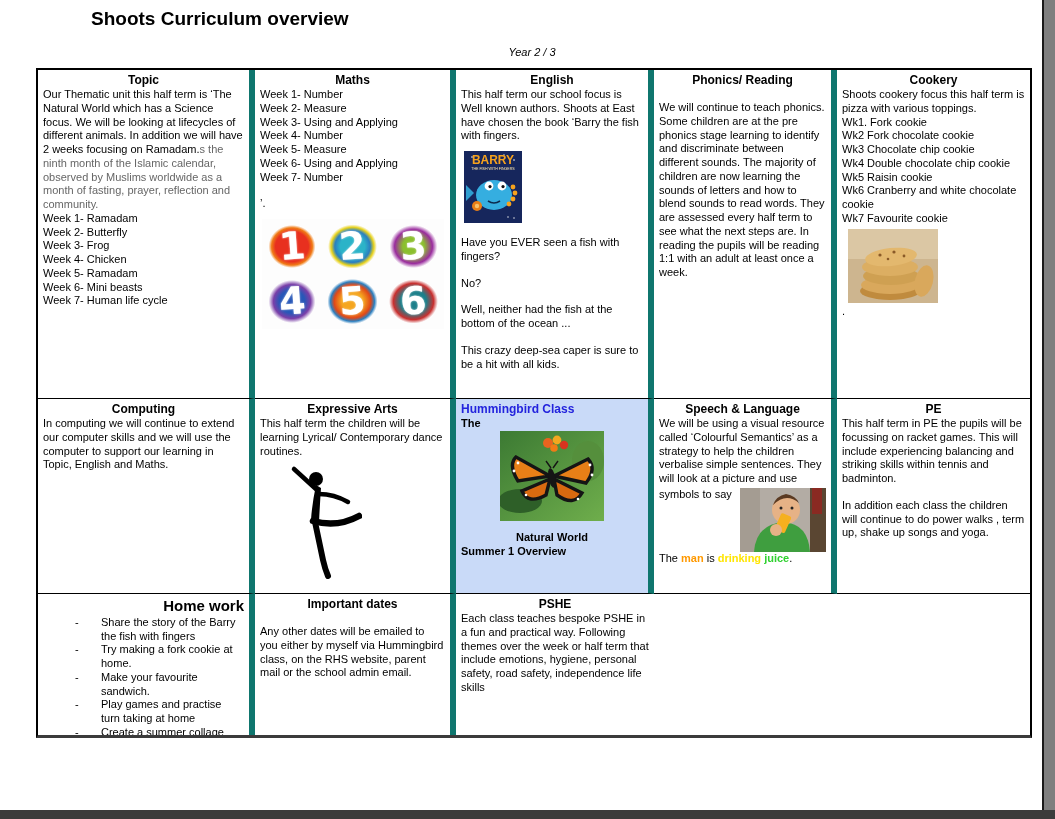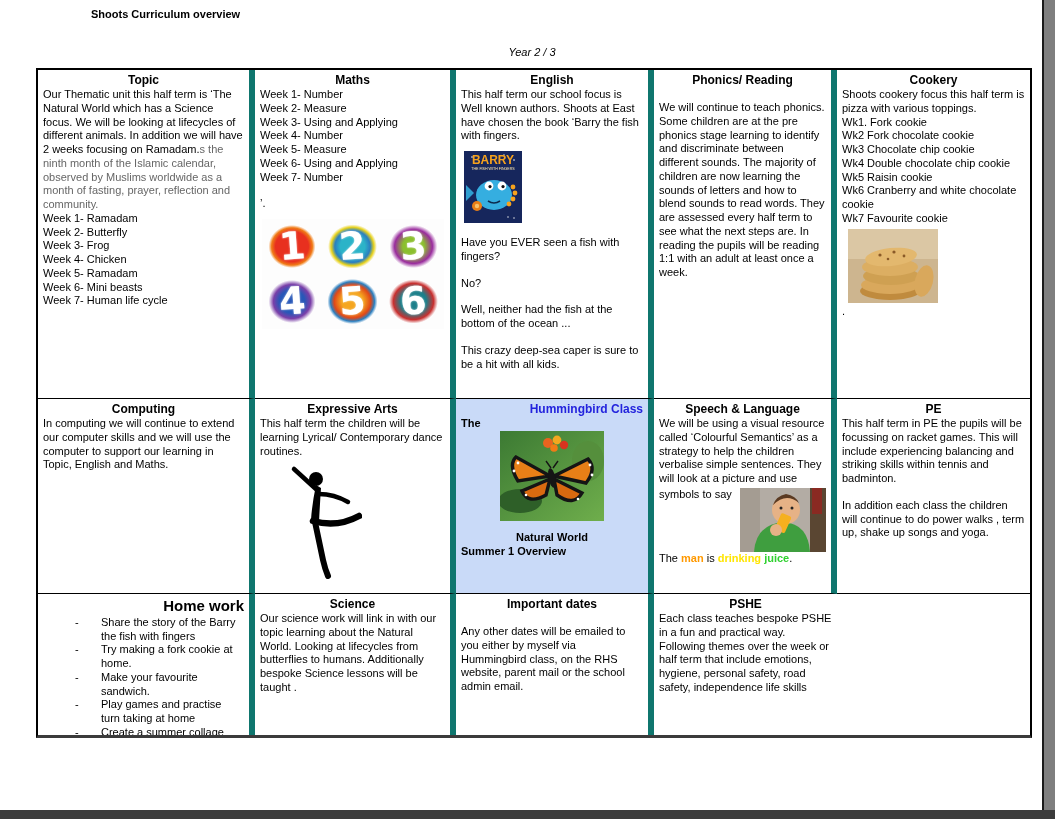--- a/index.html
+++ b/index.html
@@ -1,18 +1,18 @@
 <!DOCTYPE html>
 <html style="--hb_title_blue: #2323dd; --hb_cell_bg: #c9daf8; --muted_gray: #666666; --word_man: #ff9900; --word_drinking: #ffe500; --word_juice: #2fd12f; --bottom_bar: #3b3b3b; --side_strip: #7f7f7f;"><head>
 <meta charset="utf-8">
 <style>
   html,body{margin:0;padding:0;}
   .page{position:relative;width:1055px;height:819px;background:#ffffff;
         font-family:"Liberation Sans", sans-serif;color:#000;overflow:hidden;}
-  .doc-title{position:absolute;left:91px;top:8px;font-size:11px;font-weight:bold;}
+  .doc-title{position:absolute;left:91px;top:8px;font-size:19px;font-weight:bold;}
   .year-label{position:absolute;left:36px;top:46px;width:992px;text-align:center;
               font-size:11px;font-style:italic;}
   .side-strip{position:absolute;right:0;top:0;width:11px;height:810px;
               background:var(--side_strip);border-left:2px solid #1a1a1a;}
   .bottom-bar{position:absolute;left:0;bottom:0;width:1055px;height:9px;background:var(--bottom_bar);}
 
   .grid{position:absolute;left:36px;top:68px;width:992px;
         display:grid;grid-template-columns:217px 201px 198px 183px 193px;
         grid-template-rows:329px 195px 141px;
         border:2px solid #000;border-bottom:3px solid #3b3b3b;box-sizing:content-box;}
@@ -36,21 +36,21 @@
   .s2{background:radial-gradient(closest-side,#2bb3c8 40%,#2a7fc0 58%,#e8d21c 70%,transparent 80%);}
   .s3{background:radial-gradient(closest-side,#8bbf2e 35%,#9a2d9e 62%,transparent 78%);}
   .s4{background:radial-gradient(closest-side,#2757b8 42%,#7a3fa8 62%,transparent 78%);}
   .s5{background:radial-gradient(closest-side,#f5a61f 35%,#e04818 60%,#2a7fc0 72%,transparent 82%);}
   .s6{background:radial-gradient(closest-side,#1c7f8a 42%,#c92f2f 66%,transparent 80%);}
   .splash span{transform:rotate(-4deg);text-shadow:0 0 2px rgba(255,255,255,.8);}
 
   
   .sl-row{display:flex;align-items:flex-start;justify-content:space-between;margin-top:2px;}
   .hb-cell{background:var(--hb_cell_bg);}
-  .hb-title{color:var(--hb_title_blue);font-weight:bold;text-align:right;font-size:12px;}
+  .hb-title{color:var(--hb_title_blue);font-weight:bold;text-align:left;font-size:12px;}
 
   .hw-item{display:flex;}
   .hw-dash{width:26px;padding-left:32px;flex:none;}
   .hw-text{flex:1;padding-right:6px;}
 
   .img-block{display:block;}
   .cookie-dot{margin-top:2px;}
 </style>
 </head>
 <body>
@@ -278,24 +278,20 @@
             <span class="hw-dash">-</span>
             <span class="hw-text">Play games and practise turn taking at home</span>
           </div>
         <div class="hw-item">
             <span class="hw-dash">-</span>
             <span class="hw-text">Create a summer collage</span>
           </div>
       </div>
     </div>
 
-    <div class="cell last-row">
-      <div class="ct">Science</div>
-      <div>Our science work will link in with our topic learning about  the Natural World.  Looking at lifecycles from butterflies to humans. Additionally bespoke Science lessons will be taught .</div>
-    </div>
 
 
     <div class="cell last-row">
       <div class="ct">Important dates</div>
       <div class="sp-top">Any other dates  will be emailed to you either by myself via Hummingbird class, on the RHS website, parent mail or the school admin email.</div>
     </div>
 
     <div class="cell last-col last-row">
       <div class="ct">PSHE</div>
       <div>Each class teaches bespoke PSHE  in a fun and practical way. Following themes over the week or half term that include emotions, hygiene, personal safety, road safety, independence life skills</div>

